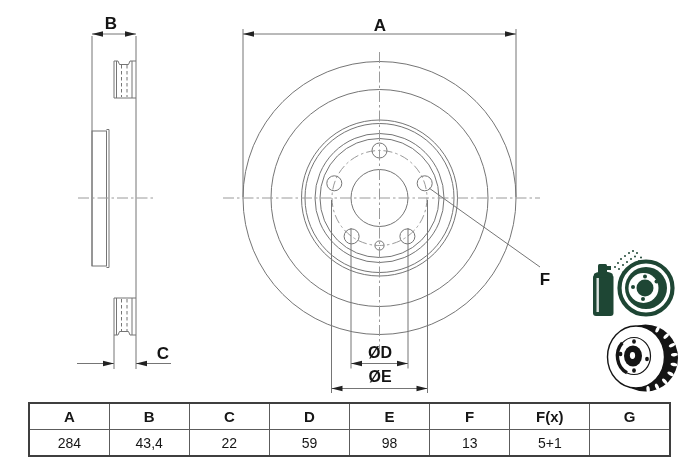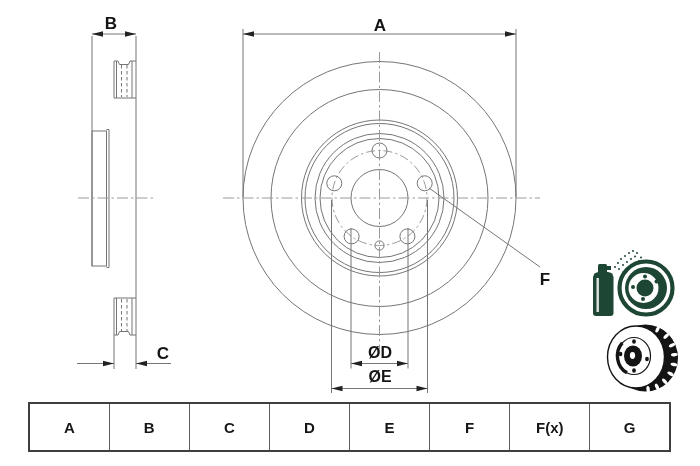--- a/index.html
+++ b/index.html
@@ -209,14 +209,24 @@
       <tr>
     <th>A</th>
     <th>B</th>
     <th>C</th>
     <th>D</th>
     <th>E</th>
     <th>F</th>
     <th>F(x)</th>
     <th>G</th>
   </tr>
+  <tr>
+    <td>284</td>
+    <td>43,4</td>
+    <td>22</td>
+    <td>59</td>
+    <td>98</td>
+    <td>13</td>
+    <td>5+1</td>
+    <td></td>
+  </tr>
 </tbody>
   </table>
 
 </body></html>

